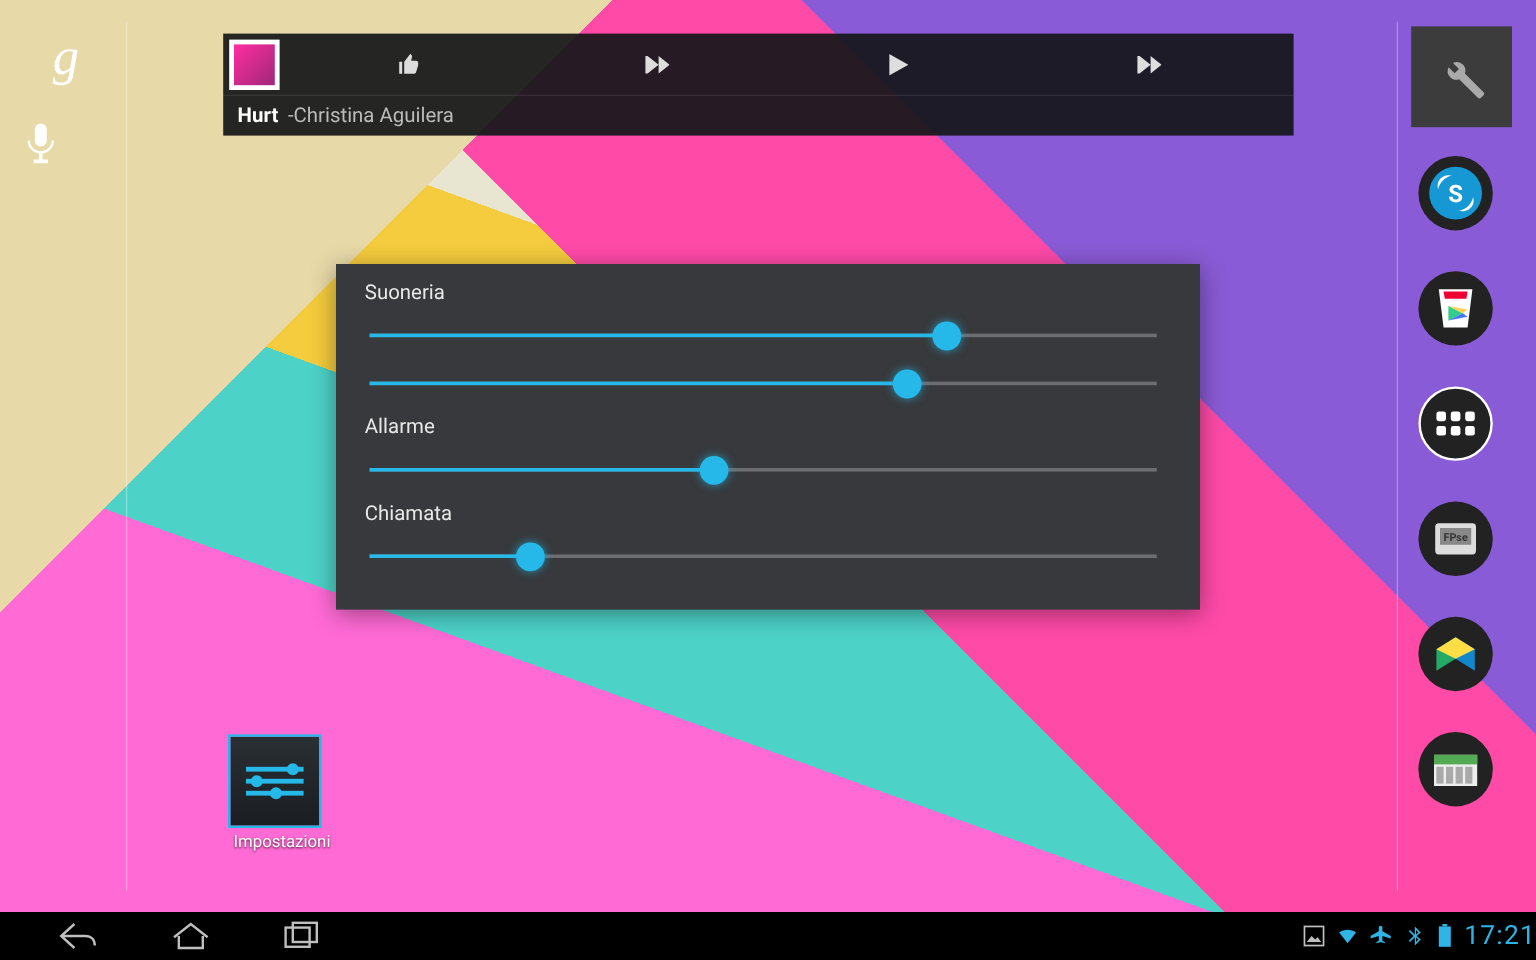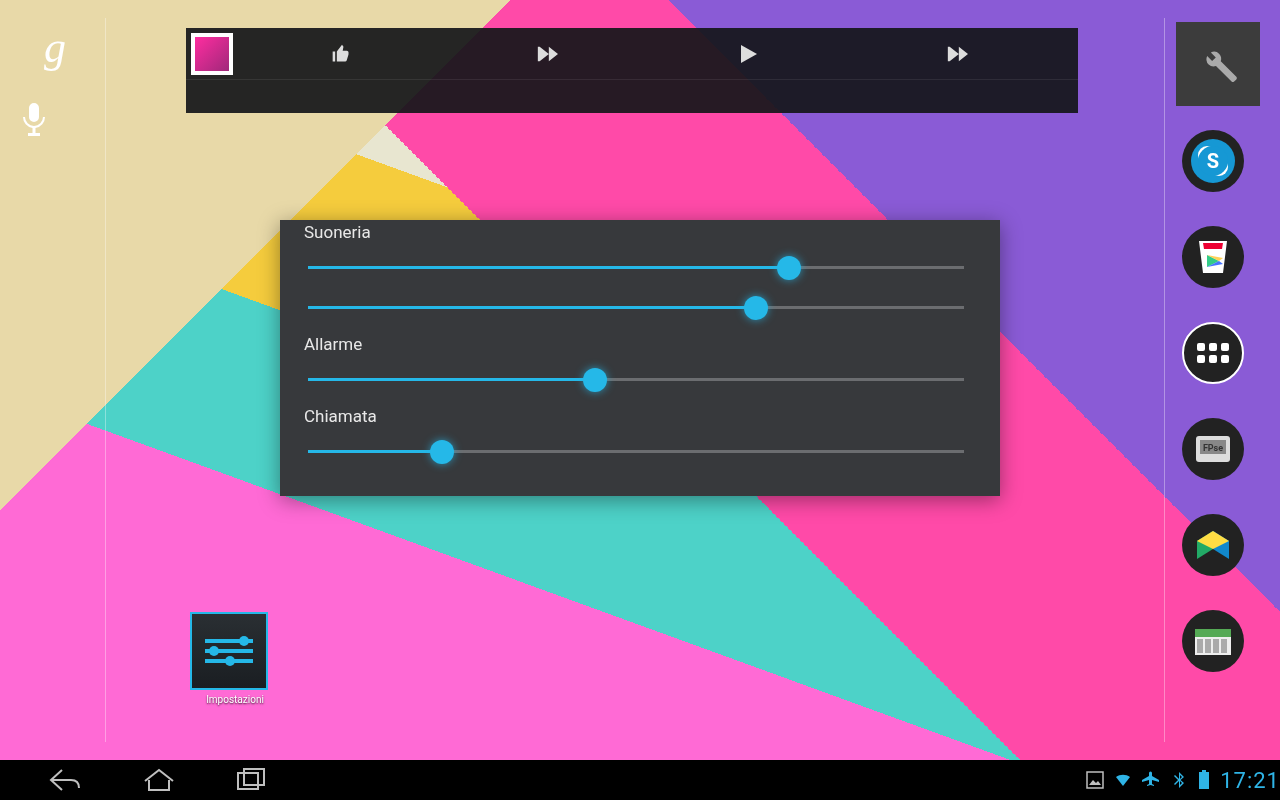--- a/index.html
+++ b/index.html
@@ -38,37 +38,37 @@
 .wrench-tile { position:absolute; right:20px; top:22px; width:84px; height:84px; background:#3c3c3c; display:flex; align-items:center; justify-content:center; cursor:pointer; }
 
 
 .dock { position:absolute; right:28px; top:130px; width:70px; }
 .dock-icon { width:62px; height:62px; border-radius:50%; background:#222; margin-bottom:34px; display:flex; align-items:center; justify-content:center; overflow:hidden; position:relative; }
 .apps-icon { border:2px solid #fff; }
 .apps-grid { display:grid; grid-template-columns:repeat(3,8px); grid-template-rows:repeat(2,8px); gap:4px; }
 .apps-grid span { background:#fff; border-radius:2px; }
 
 
-.vol-panel { position:absolute; left:280px; top:220px; width:720px; background:#37393c; padding:0 0 20px; box-shadow:0 4px 20px rgba(0,0,0,.4); }
+.vol-panel { position:absolute; left:280px; top:220px; width:720px; background:#37393c; padding:12px 0 20px; box-shadow:0 4px 20px rgba(0,0,0,.4); }
 .vol-row { padding:2px 24px 10px; }
 .vol-label { color:#e8e8e8; font-size:17px; margin-bottom:12px; }
 .vol-slider { position:relative; height:28px; margin-left:4px; }
 .vol-track { position:absolute; left:0; right:12px; top:12px; height:3px; background:#6b6d70; }
 .vol-fill { position:absolute; left:0; top:12px; height:3px; background:#25b8e8; }
 .vol-thumb { position:absolute; top:2px; width:24px; height:24px; border-radius:50%; background:#25b8e8; transform:translateX(-12px); box-shadow:0 0 8px rgba(37,184,232,.7); }
 
 
 .desk-icon { position:absolute; left:190px; top:612px; width:90px; text-align:center; cursor:pointer; }
 .desk-icon-img { width:78px; height:78px; background:linear-gradient(#2a2f33,#1a1e22); border:2px solid #25b8e8; display:flex; flex-direction:column; justify-content:center; align-items:center; gap:6px; }
 .di-line { width:48px; height:4px; background:#25b8e8; position:relative; }
 .di-line::after { content:''; position:absolute; top:-3px; width:10px; height:10px; border-radius:50%; background:#25b8e8; }
 .di-line:nth-child(1)::after { right:4px; }
 .di-line:nth-child(2)::after { left:4px; }
 .di-line:nth-child(3)::after { left:20px; }
-.desk-label { color:#fff; font-size:10px; margin-top:4px; text-shadow:0 1px 2px rgba(0,0,0,.8); }
+.desk-label { color:#fff; font-size:14px; margin-top:4px; text-shadow:0 1px 2px rgba(0,0,0,.8); }
 
 
 .navbar { position:absolute; left:0; right:0; bottom:0; height:40px; background:#000; display:flex; align-items:center; }
 .nav-left { display:flex; gap:60px; padding-left:48px; }
 .nav-btn { color:#bfbfbf; cursor:pointer; }
 .nav-right { margin-left:auto; display:flex; align-items:center; gap:10px; color:#2fb4e6; }
 .clock { font-size:22px; letter-spacing:1px; }
 .stat-icon { width:18px; height:18px; }
 
 svg { display:block; }
@@ -109,20 +109,25 @@
         <svg width="16" height="18" viewBox="0 0 16 18">
             <path fill="#ddd" d="M0 0l16 9L0 18z"></path>
           </svg>
       </div>
       <div class="mw-btn">
         <svg width="22" height="16" viewBox="0 0 24 16">
             <path fill="#ddd" d="M22 0h-2v16h2zM10 8l10-8v16zM0 8l10-8v16z" transform="scale(-1,1) translate(-24,0)"></path>
           </svg>
       </div>
     </div>
+  </div>
+  <div class="music-bottom">
+    <span class="title">Hurt</span>
+    <span> - </span>
+    <span>Christina Aguilera</span>
   </div>
 </div>
 
 <div class="wrench-tile">
   <svg width="44" height="44" viewBox="0 0 24 24">
       <path fill="#aaa" d="M22 19l-8.5-8.5c.5-1.3.3-2.9-.8-4a4 4 0 0 0-4.6-.8l2.7 2.7-2 2L6.1 7.7a4 4 0 0 0 .8 4.6c1.1 1.1 2.7 1.3 4 .8L19.4 21.5a1 1 0 0 0 1.4 0l1.2-1.1a1 1 0 0 0 0-1.4z"></path>
     </svg>
 </div>
 
 <div class="dock">

